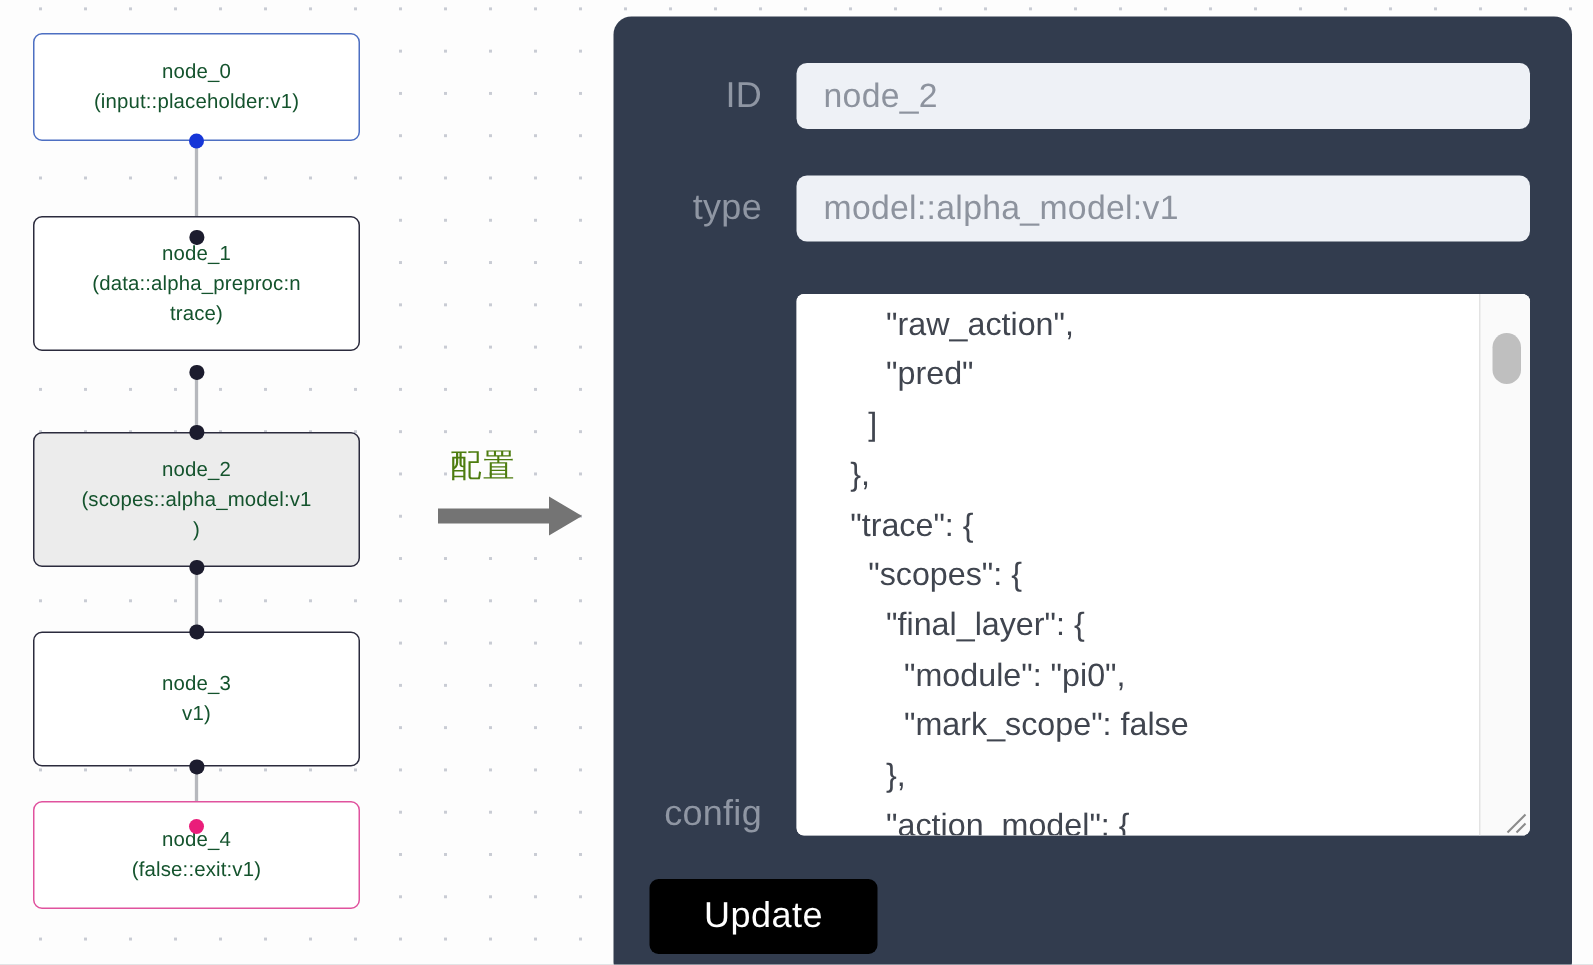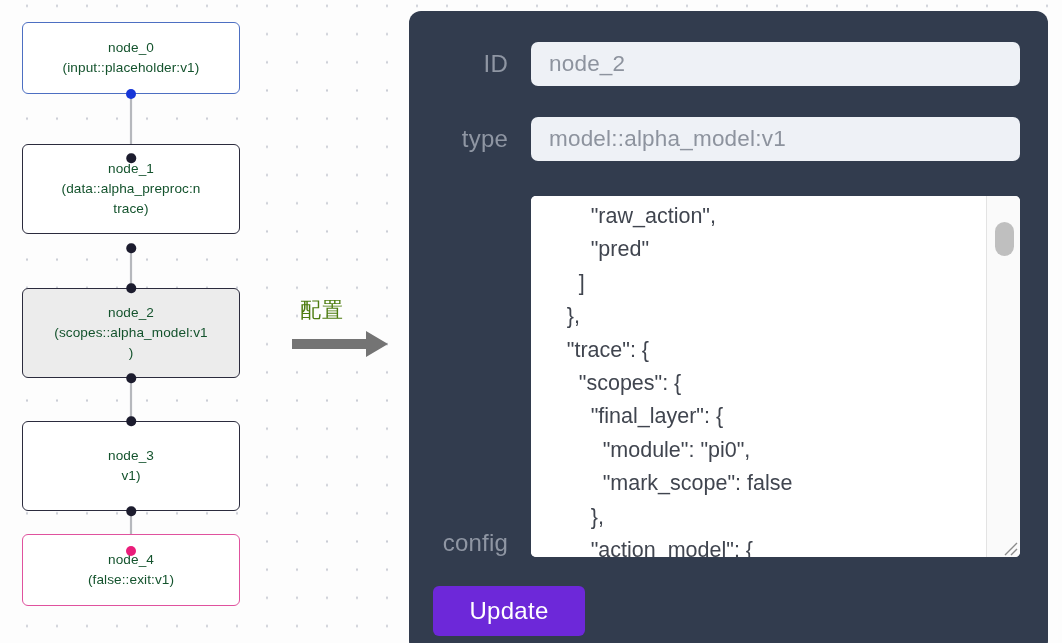--- a/index.html
+++ b/index.html
@@ -173,21 +173,21 @@
   .resize-grip {
     position: absolute;
     right: 2px; bottom: 1px;
     width: 18px; height: 18px;
   }
 
   #update-button {
     position: absolute;
     left: 24px; top: 575px;
     width: 152px; height: 50px;
-    background: #6d28d9;
+    background: #000000;
     border: none;
     border-radius: 6px;
     color: #ffffff;
     font-size: 24px;
     font-family: "Liberation Sans", sans-serif;
     letter-spacing: .3px;
     cursor: pointer;
     text-align: center;
     line-height: 50px;
     padding: 0;

